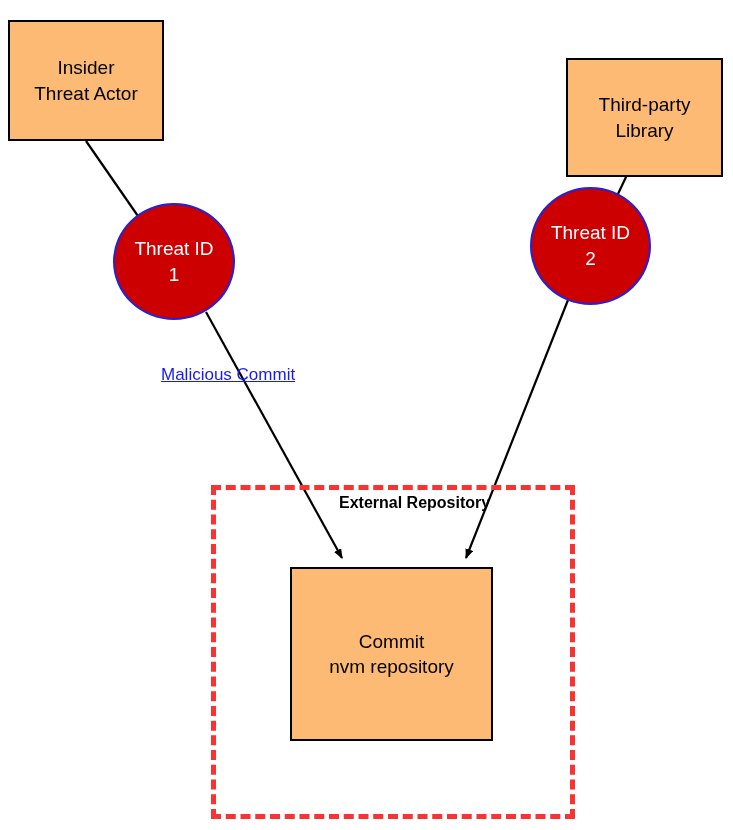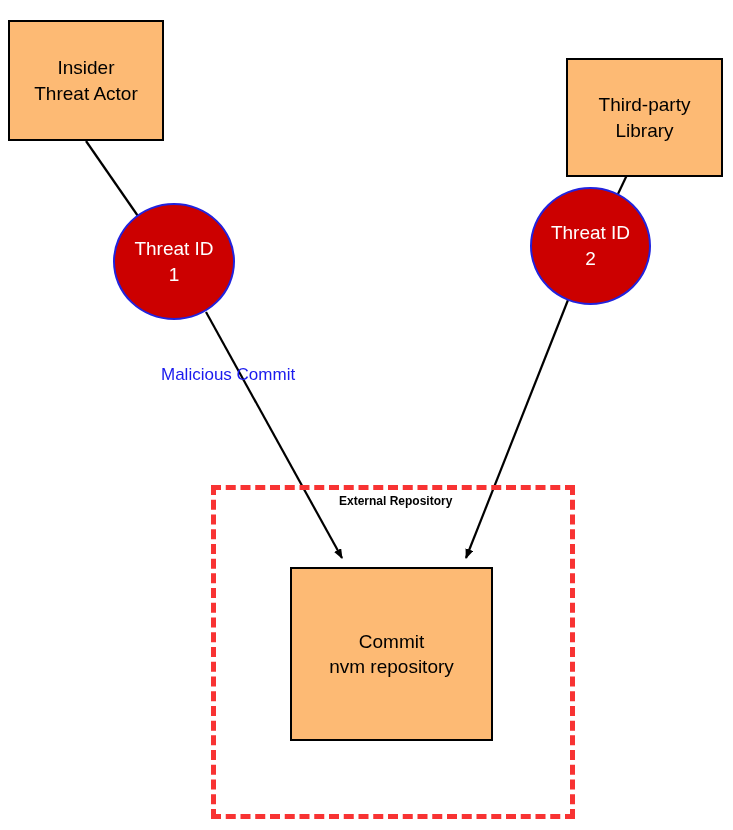--- a/index.html
+++ b/index.html
@@ -89,38 +89,39 @@
     width: 364px;
     height: 334px;
     border: 5px dashed #f83333;
     background: transparent;
     z-index: 1;
   }
   #boundary-label {
     position: absolute;
     left: 339px;
     top: 494px;
-    font-size: 12px;
+    font-size: 16px;
     font-weight: bold;
     color: #000000;
     white-space: nowrap;
     z-index: 4;
   }
 
   
   .edge-label {
     position: absolute;
     font-size: 17px;
     color: #1a1aee;
     white-space: nowrap;
     z-index: 4;
   }
   #edge-label-malicious-commit {
     left: 161px;
     top: 365px;
+    text-decoration: underline;
   }
   #edge-label-third-party-commit {
     left: 407px;
     top: 378px;
   }
 </style>
 </head>
 <body>
 
 <div id="canvas">

